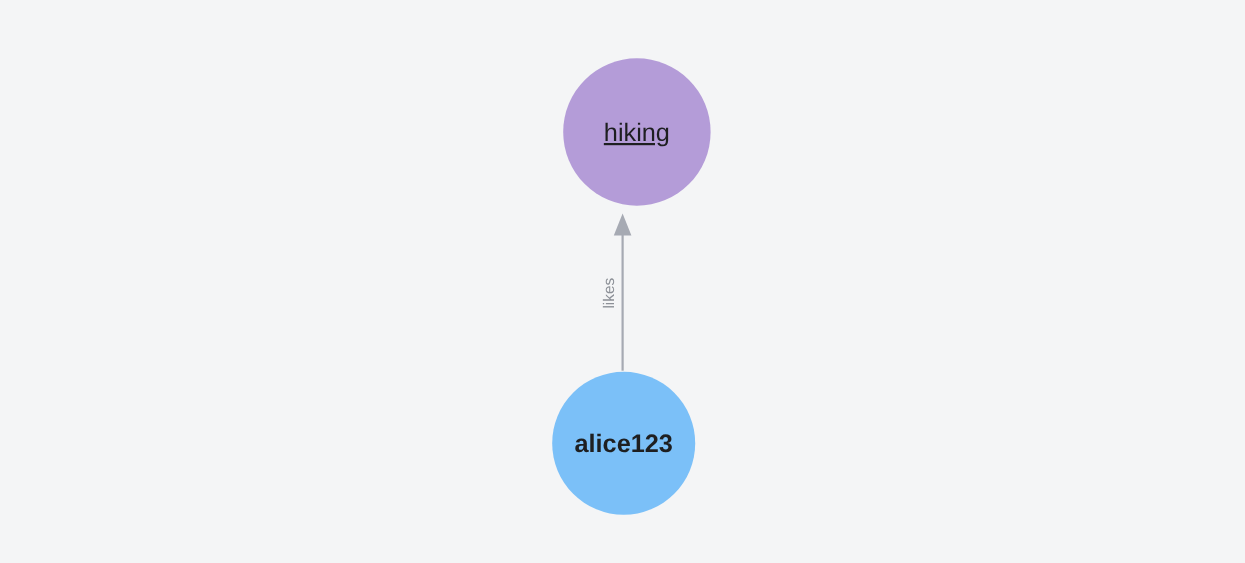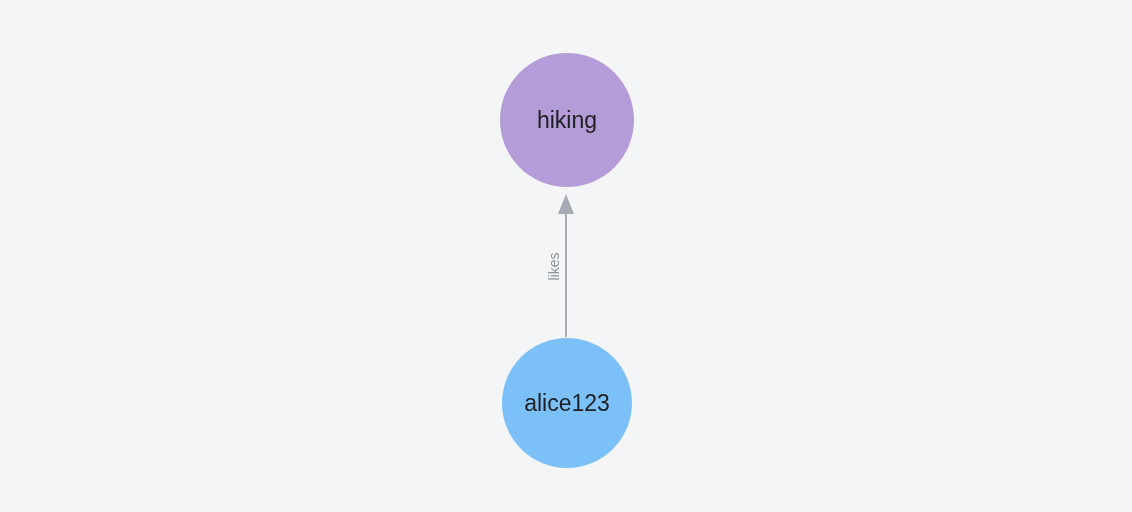--- a/index.html
+++ b/index.html
@@ -17,21 +17,21 @@
     position: absolute;
     border-radius: 50%;
     display: flex;
     align-items: center;
     justify-content: center;
     font-size: 23px;
     color: #1e1f21;
     user-select: none;
     cursor: default;
   }
-  .node-hiking   { left: 500px; top: 53px;  width: 134px; height: 134px; background: #b49cd8; }
+  .node-hiking   { left: 512px; top: 53px;  width: 134px; height: 134px; background: #b49cd8; text-decoration: underline; }
   .node-alice123 { left: 502px; top: 338px; width: 130px; height: 130px; background: #7bc0f8; }
 
   .edge-line {
     position: absolute;
     left: 565px;
     top: 212px;
     width: 2px;
     height: 125px;
     background: #a6aab3;
   }
@@ -67,17 +67,17 @@
   <div>
     <div class="edge-line" style="background-color: rgb(166, 170, 179);"></div>
     <div class="edge-arrowhead" style="border-bottom-color: rgb(166, 170, 179);"></div>
     <div class="edge-label" style="color: rgb(140, 144, 151);">likes</div>
   </div>
 
   <div class="node node-hiking" style="background-color: rgb(180, 156, 216); color: rgb(30, 31, 33);">
     <span>hiking</span>
   </div>
 
-  <div class="node node-alice123" style="background-color: rgb(123, 192, 248); color: rgb(30, 31, 33);">
+  <div class="node node-alice123" style="background-color: rgb(123, 192, 248); color: rgb(30, 31, 33); font-weight: bold;">
     <span>alice123</span>
   </div>
 
 </div>
 
 </body></html>

